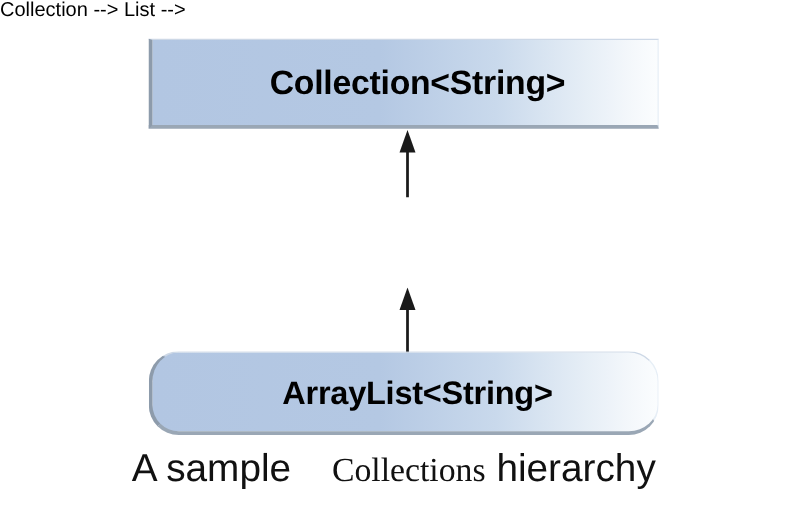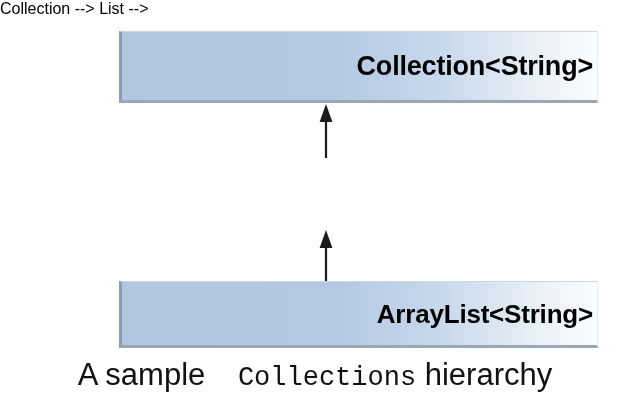--- a/index.html
+++ b/index.html
@@ -17,42 +17,42 @@
   #diagram-root {
     position: relative;
     width: 630px;
     height: 420px;
   }
 
   
   .uml-box {
     position: absolute;
     left: 119px;
-    width: 479px;
+    width: 408px;
     box-sizing: border-box;
     background: linear-gradient(to right,
                 #b2c6e2 0%,
                 #b4c8e3 45%,
                 #c9d9ec 68%,
                 #e3ecf5 84%,
                 #f6f9fc 96%,
                 #fbfdfe 100%);
     border-left: 3px solid #8d9bab;
     border-top: 1px solid #cdd8e6;
     border-right: 1px solid #e6eef6;
     border-bottom: 3px solid #9aa7b5;
     display: flex;
     align-items: center;
-    justify-content: flex-end;
+    justify-content: center;
     padding-left: 28px;
   }
 
   .uml-box-collection { top: 31px;  height: 72px; }
   .uml-box-list       { top: 157px; height: 72px; }
-  .uml-box-arraylist  { top: 281px; height: 67px; }
+  .uml-box-arraylist  { top: 281px; height: 67px; border-radius: 24px; }
 
   .uml-box-label {
     font-family: "Liberation Sans", sans-serif;
     font-weight: bold;
     font-size: 27px;
     line-height: 1;
     color: #000000;
     letter-spacing: -0.2px;
     white-space: nowrap;
     
@@ -77,21 +77,21 @@
     top: 358px;
     width: 630px;
     text-align: center;
     font-family: "Liberation Sans", sans-serif;
     font-size: 31px;
     line-height: 1.1;
     color: #111111;
     white-space: nowrap;
   }
   .caption .mono {
-    font-family: Liberation Mono, monospace;
+    font-family: Liberation Serif, serif;
     font-size: 27px;
     margin-left: 24px;
   }
   .caption span { vertical-align: baseline; }
 </style>
 </head>
 <body>
 
 <div id="diagram-root">
 

